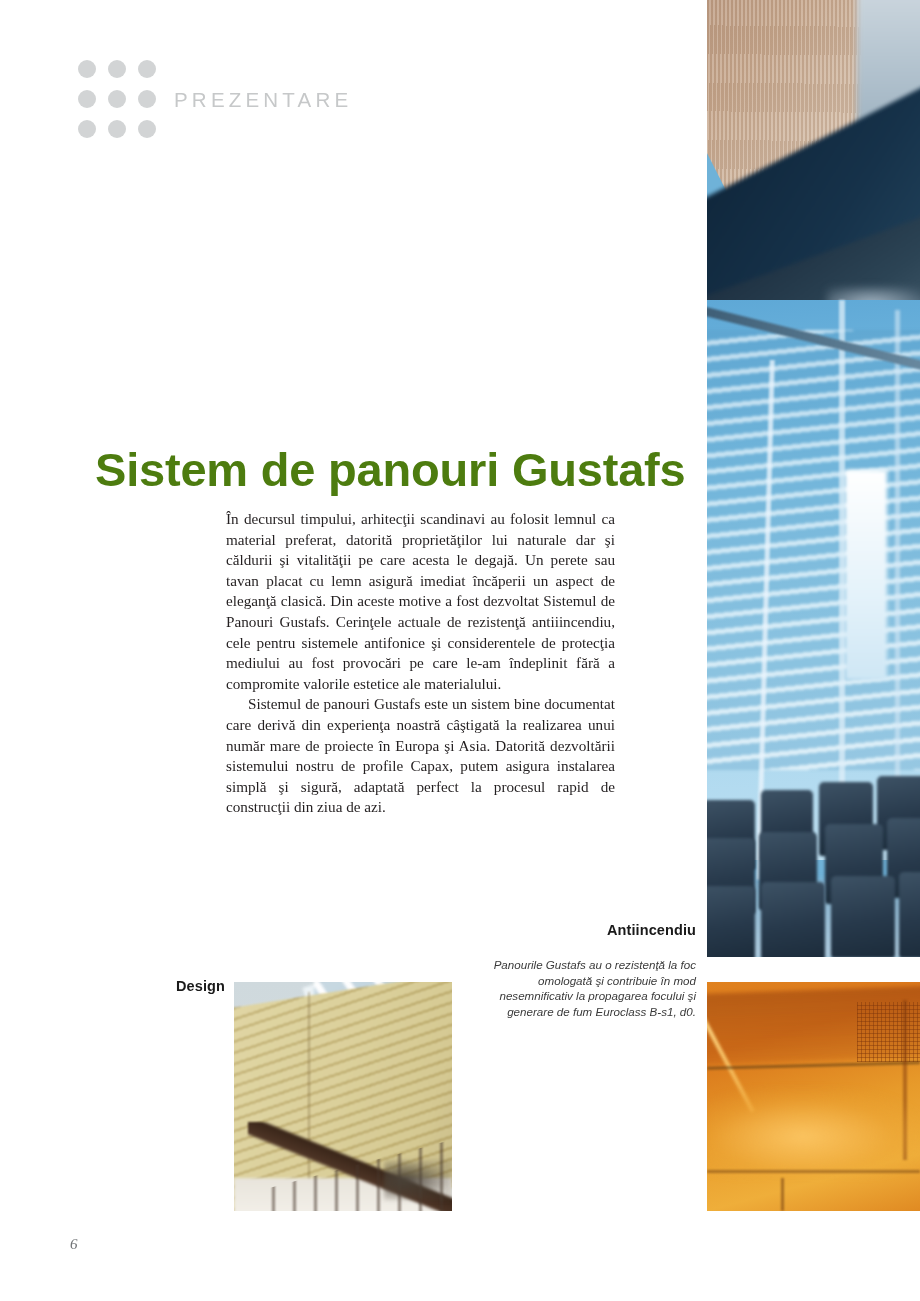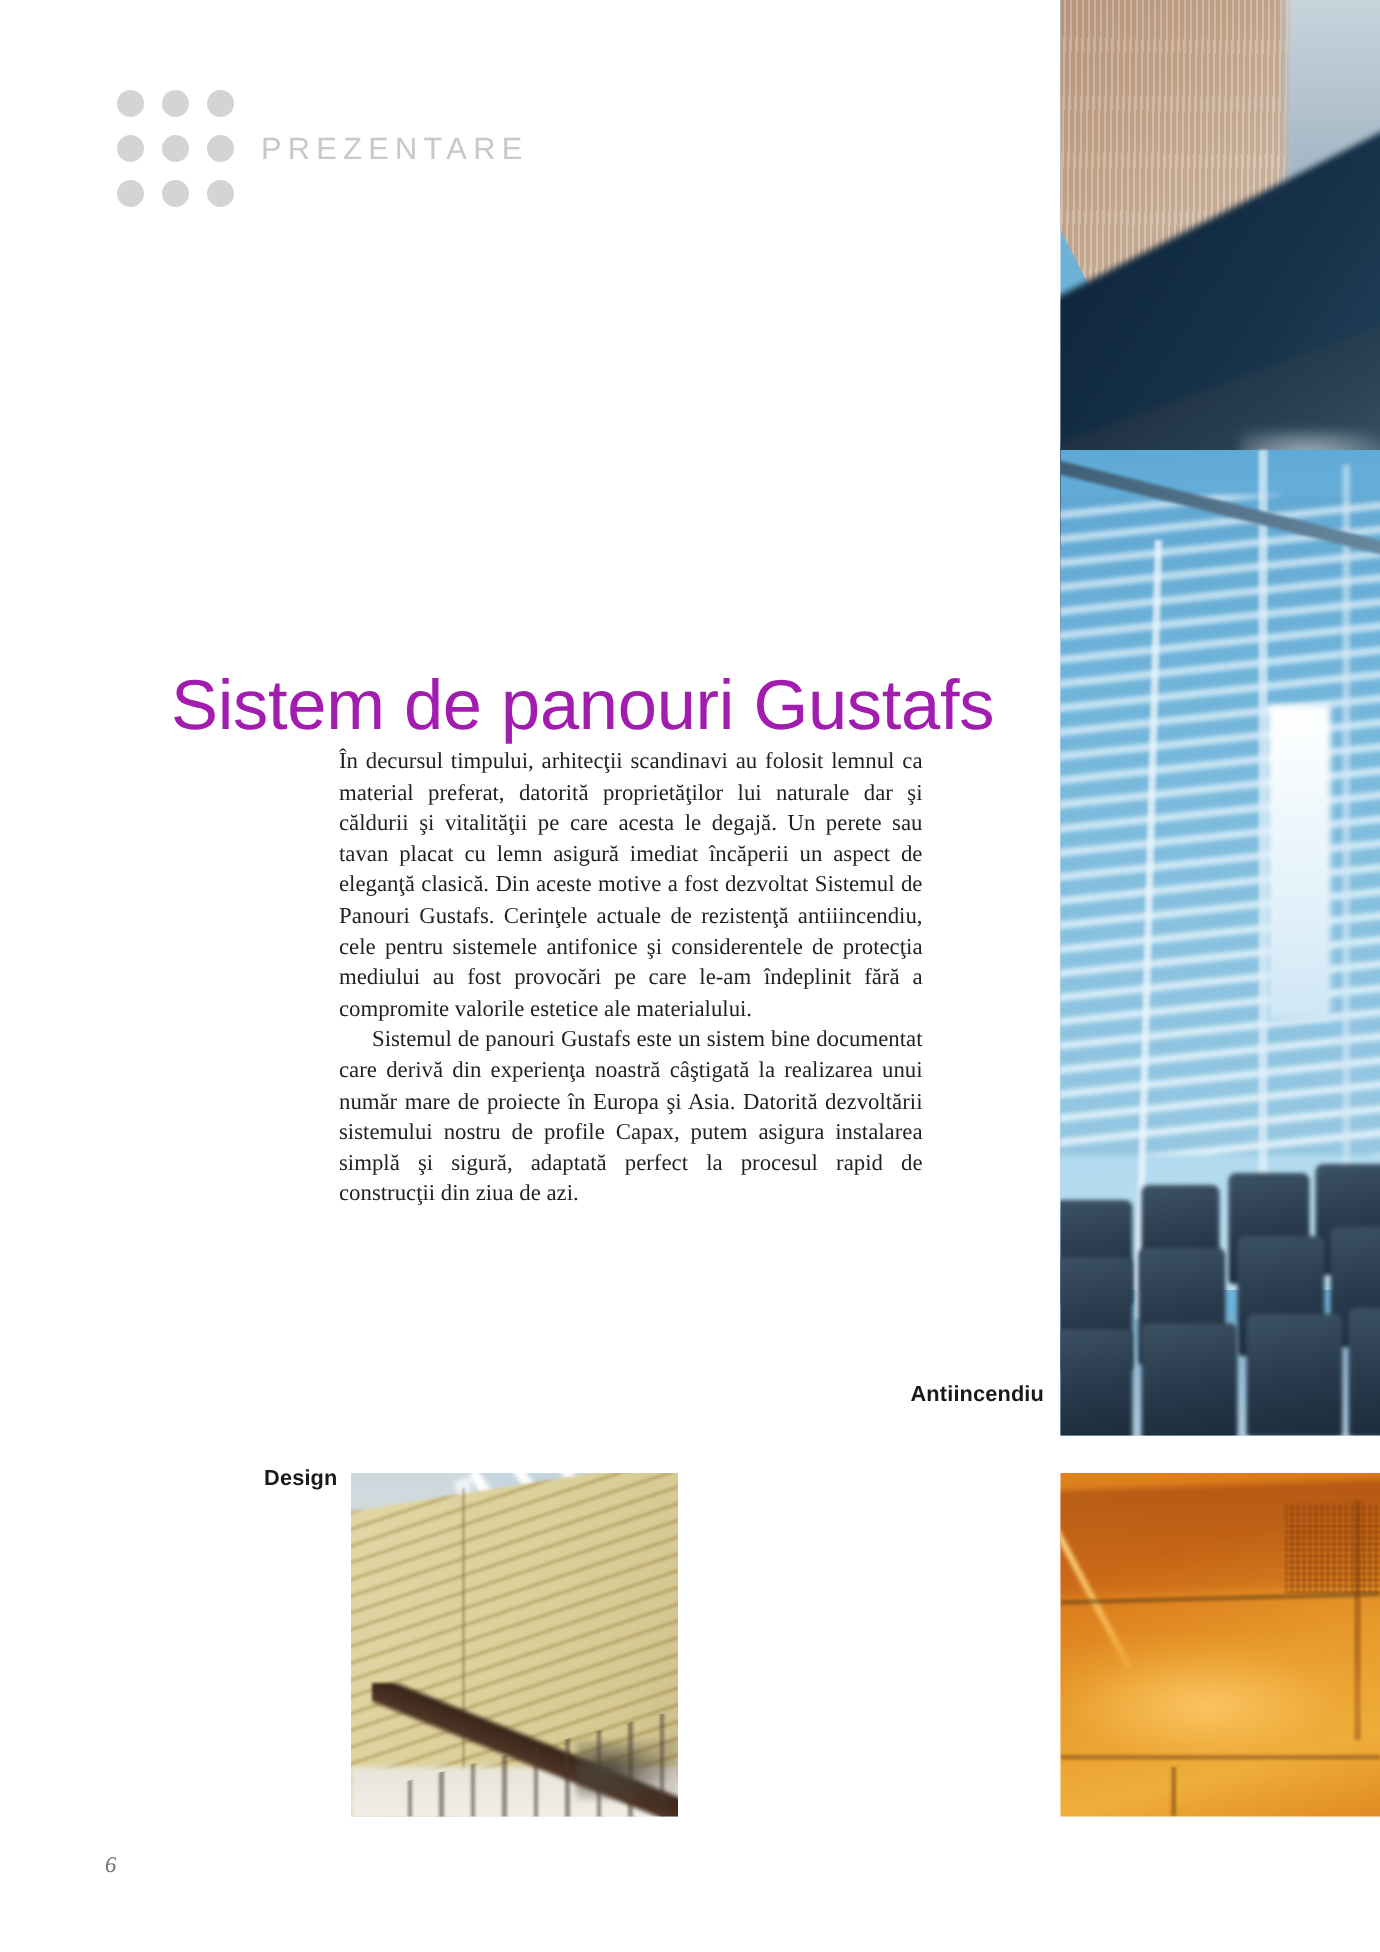--- a/index.html
+++ b/index.html
@@ -154,33 +154,32 @@
     filter: blur(3px);
   }
 
   
   #page-title {
     position: absolute;
     left: 95px;
     top: 414px;
     width: 620px;
     font-size: 47px;
-    font-weight: 400;
-    color: #a21caf;
+    font-weight: 700;
+    color: #4d7c0f;
     letter-spacing: -0.2px;
     line-height: 1.05;
     white-space: nowrap;
-    margin-left: 19px;
   }
 
   
   #body-copy {
     position: absolute;
     left: 226px;
-    top: 498px;
+    top: 509px;
     width: 389px;
     font-family: "Liberation Serif", serif;
     font-size: 15.2px;
     line-height: 20.6px;
     color: #231f20;
     text-align: justify;
     text-justify: inter-word;
   }
   #body-copy p {
     margin: 0;
@@ -401,20 +400,21 @@
   <div id="design-wall"></div>
   <div id="design-wall-seam"></div>
   <div id="design-floor"></div>
   <div id="design-stair"></div>
   <div id="design-rail"></div>
   <div id="design-furn"></div>
 </div>
 
 <div class="feature-caption" id="fire-caption">
   <p class="feature-title">Antiincendiu</p>
+  <p class="feature-text">Panourile Gustafs au o rezistenţă la foc omologată şi contribuie în mod nesemnificativ la propagarea focului şi generare de fum Euroclass B-s1, d0.</p>
 </div>
 
 <div class="feature-photo" id="fire-photo">
   <div id="fire-dark-band"></div>
   <div id="fire-grid"></div>
   <div id="fire-diag"></div>
   <div id="fire-line"></div>
   <div id="fire-post"></div>
   <div id="fire-smoke"></div>
   <div id="fire-floor-line"></div>

